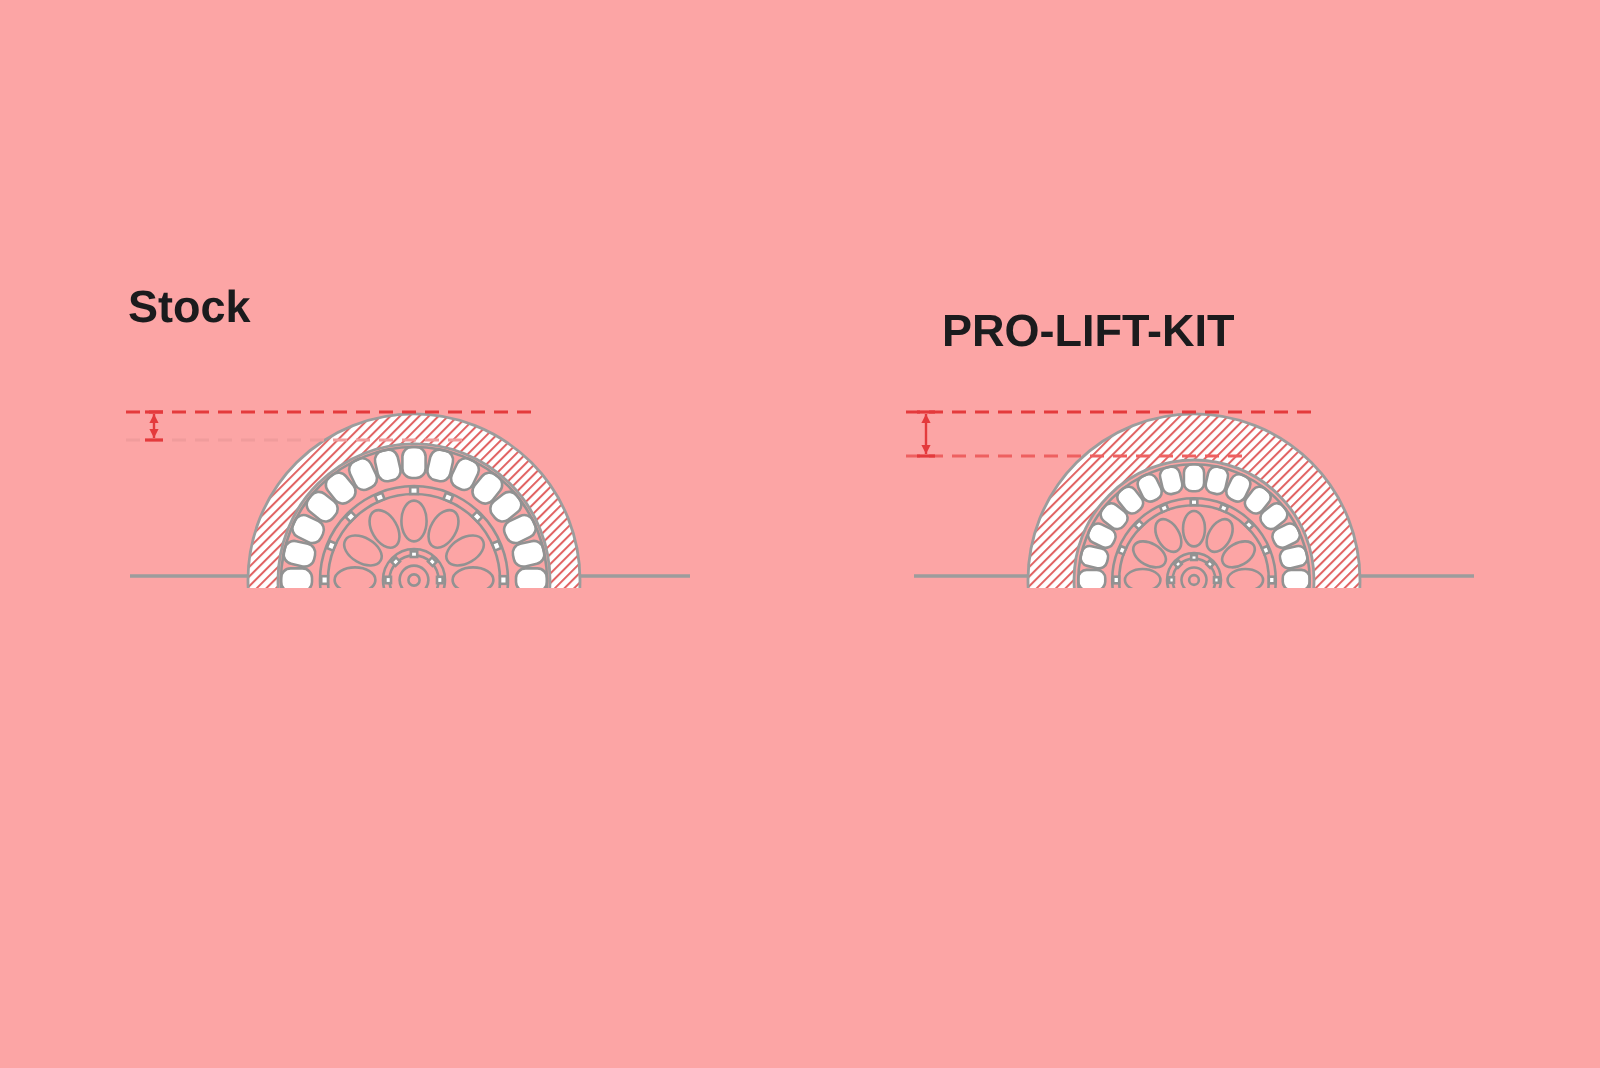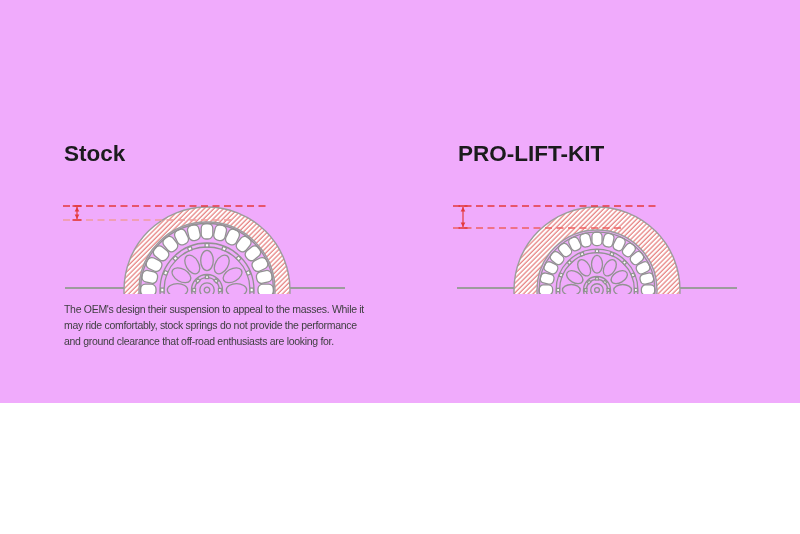--- a/index.html
+++ b/index.html
@@ -1,33 +1,33 @@
 <!DOCTYPE html>
 <html><head>
 <meta charset="utf-8">
 <style>
   html,body{margin:0;padding:0;background:#ffffff;}
   .page{
     position:relative;
-    width:800px;height:403px;
-    background:#f0abfc;
+    width:800px;height:534px;
+    background:#fca5a5;
     overflow:hidden;
     font-family:"Liberation Sans", sans-serif;
   }
   .heading{
     position:absolute;
     top:141px;
     margin:0;
     font-size:22.5px;
     font-weight:700;
     color:#1b1b1d;
     letter-spacing:0px;
   }
   .heading.left{left:64px;}
-  .heading.right{left:458px;}
+  .heading.right{left:471px;margin-top:12px;}
   .figure{
     position:absolute;
     top:190px;
     width:300px;height:104px;
   }
   .figure.left{left:58px;}
   .figure.right{left:448px;}
   .desc{
     position:absolute;
     top:301px;
@@ -232,18 +232,15 @@
         <line x1="5" y1="38" x2="177" y2="38" stroke="#ee6060" stroke-width="1.5" stroke-dasharray="7 4.5"></line>
         <g stroke="#e43a3c" fill="#e43a3c">
           <line x1="10.5" y1="16" x2="19.5" y2="16" stroke-width="1.6"></line>
           <line x1="10.5" y1="38" x2="19.5" y2="38" stroke-width="1.6"></line>
           <line x1="15" y1="17" x2="15" y2="37" stroke-width="1.2"></line>
           <path stroke="none" d="M12.7,21.5 L17.3,21.5 L15,17 Z"></path>
           <path stroke="none" d="M12.7,32.5 L17.3,32.5 L15,37 Z"></path>
         </g>
       </svg></div>
 
-  <p class="desc left">The OEM's design their suspension to appeal to the masses. While it
-may ride comfortably, stock springs do not provide the performance
-and ground clearance that off-road enthusiasts are looking for.</p>
 
 
 </div>
 
 </body></html>

